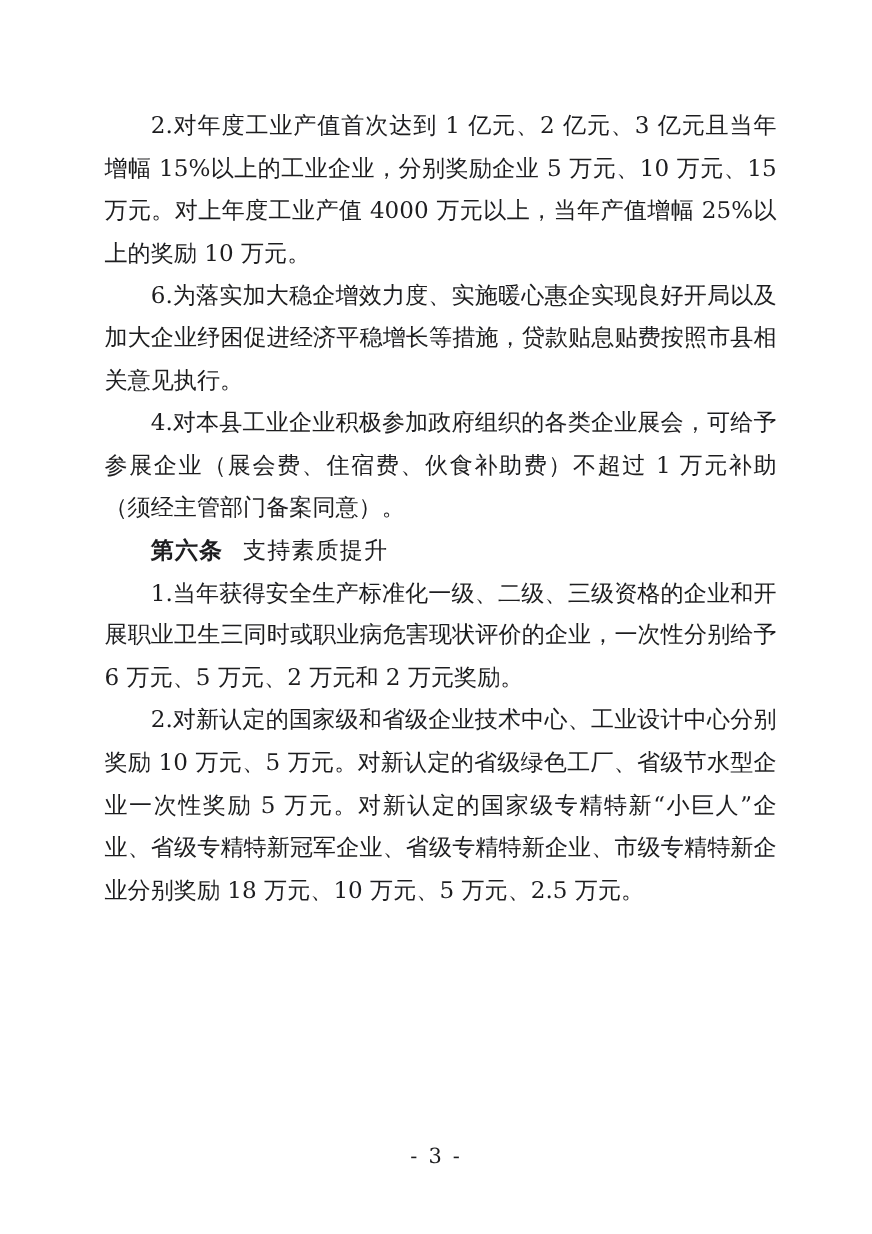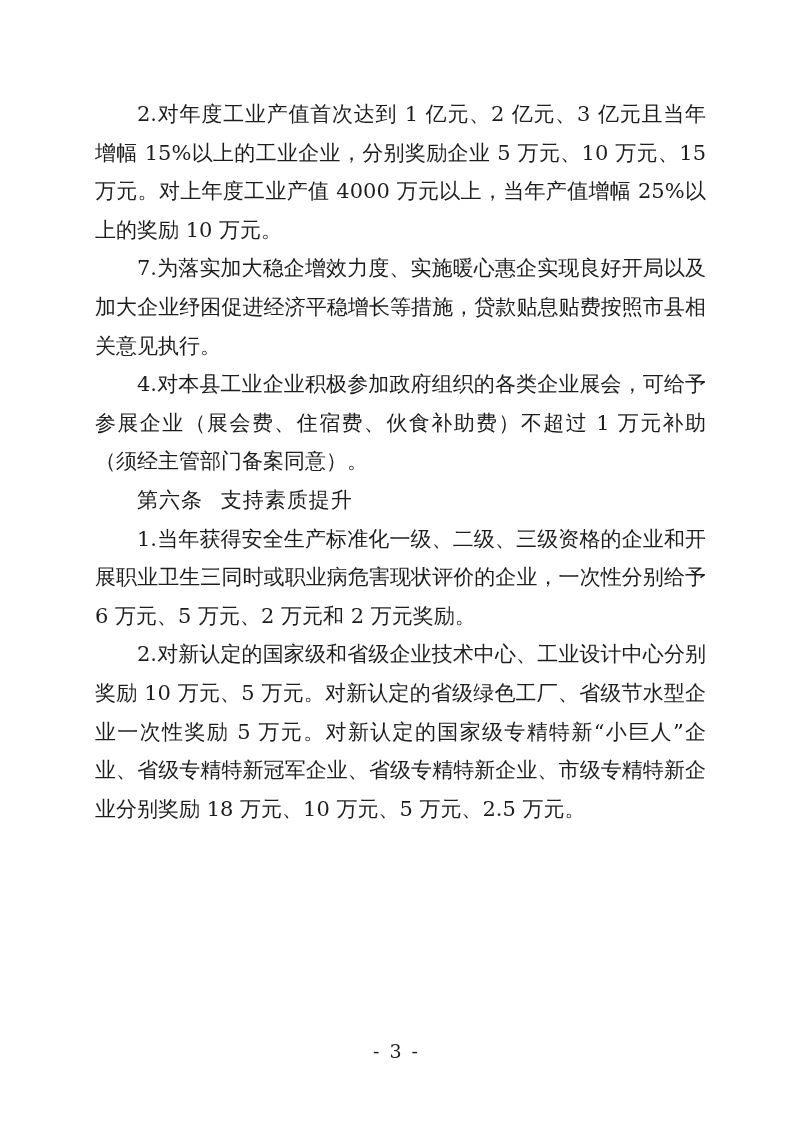--- a/index.html
+++ b/index.html
@@ -29,21 +29,21 @@
     line-height: 38.6px;
     text-align: justify;
     text-justify: inter-ideograph;
     text-indent: 2em;
     word-break: break-all;
   }
   .para.heading {
     text-align: left;
   }
   .article-no {
-    font-weight: normal;
+    font-weight: bold;
     font-family: "DejaVu Sans", "Liberation Sans", sans-serif;
     margin-right: 0.85em;
     letter-spacing: 1px;
   }
   .article-title {
     letter-spacing: 1px;
   }
   .footer {
     position: absolute;
     left: 0;
@@ -56,21 +56,21 @@
     line-height: 30px;
     letter-spacing: 2px;
   }
 </style>
 </head>
 <body>
 
 <div class="page">
   <div class="content">
     <p class="para">2.对年度工业产值首次达到 1 亿元、2 亿元、3 亿元且当年增幅 15%以上的工业企业，分别奖励企业 5 万元、10 万元、15 万元。对上年度工业产值 4000 万元以上，当年产值增幅 25%以上的奖励 10 万元。</p>
-    <p class="para">7.为落实加大稳企增效力度、实施暖心惠企实现良好开局以及加大企业纾困促进经济平稳增长等措施，贷款贴息贴费按照市县相关意见执行。</p>
+    <p class="para">6.为落实加大稳企增效力度、实施暖心惠企实现良好开局以及加大企业纾困促进经济平稳增长等措施，贷款贴息贴费按照市县相关意见执行。</p>
     <p class="para">4.对本县工业企业积极参加政府组织的各类企业展会，可给予参展企业（展会费、住宿费、伙食补助费）不超过 1 万元补助（须经主管部门备案同意）。</p>
     <p class="para heading"><span class="article-no">第六条</span><span class="article-title">支持素质提升</span></p>
     <p class="para">1.当年获得安全生产标准化一级、二级、三级资格的企业和开展职业卫生三同时或职业病危害现状评价的企业，一次性分别给予 6 万元、5 万元、2 万元和 2 万元奖励。</p>
     <p class="para">2.对新认定的国家级和省级企业技术中心、工业设计中心分别奖励 10 万元、5 万元。对新认定的省级绿色工厂、省级节水型企业一次性奖励 5 万元。对新认定的国家级专精特新“小巨人”企业、省级专精特新冠军企业、省级专精特新企业、市级专精特新企业分别奖励 18 万元、10 万元、5 万元、2.5 万元。</p>
   </div>
   <div class="footer">
     <span class="page-number">- 3 -</span>
   </div>
 </div>
 

